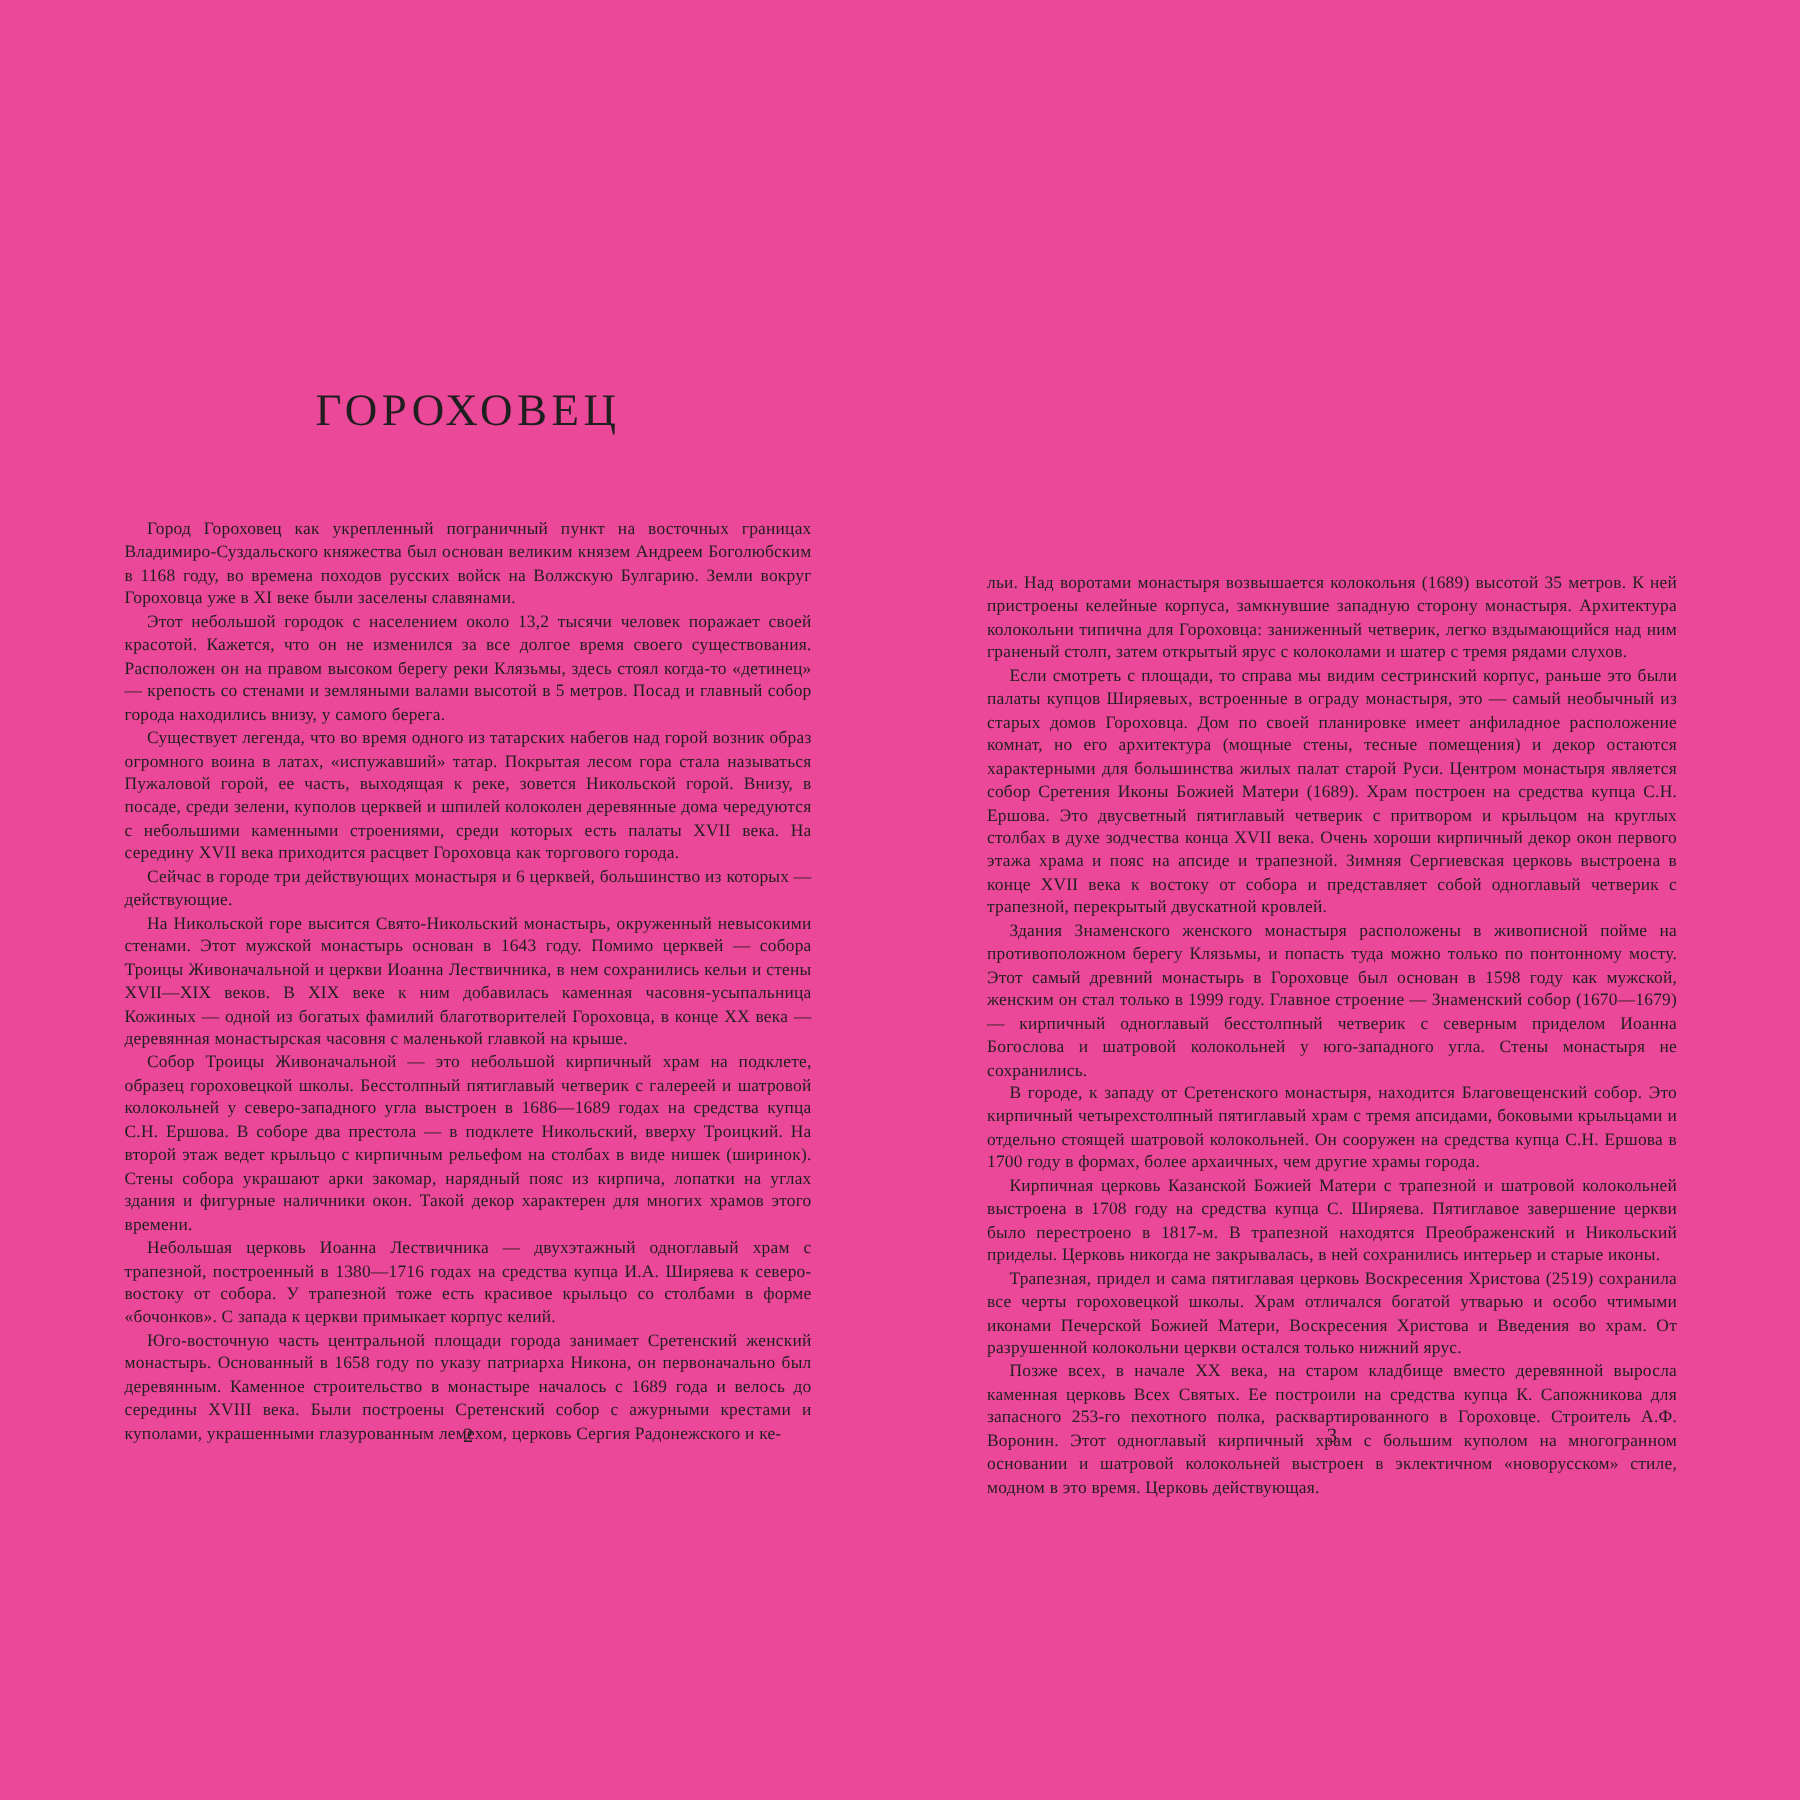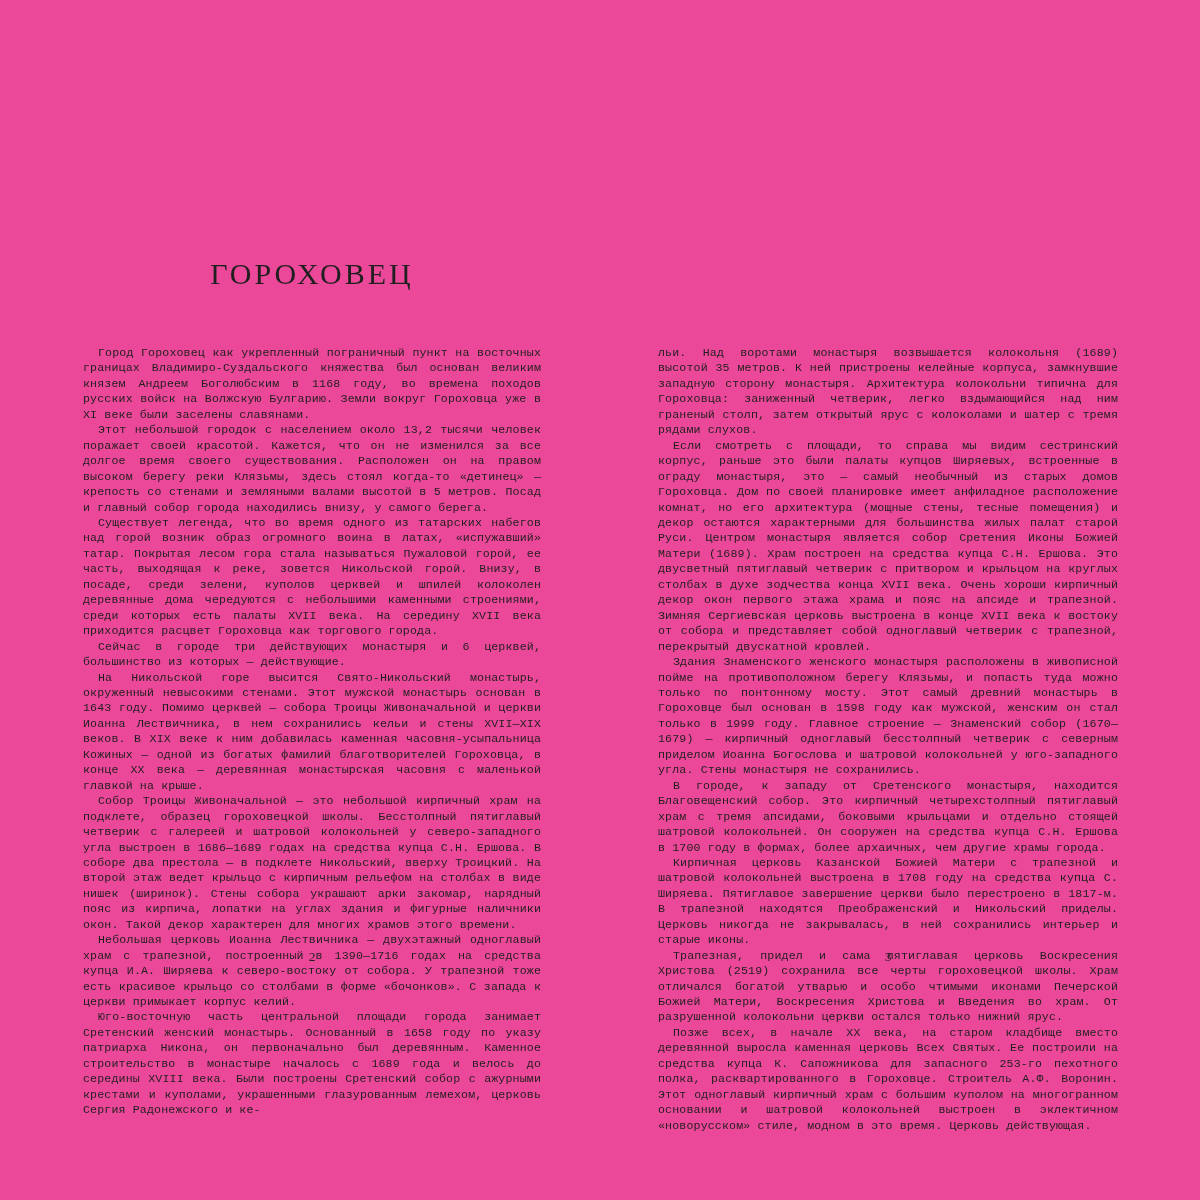--- a/index.html
+++ b/index.html
@@ -43,24 +43,24 @@
     left: 83px;
     width: 458px;
   }
   #right-body {
     left: 658px;
     width: 460px;
   }
   .page-body p {
     margin: 0;
     text-indent: 15px;
-    font-family: Liberation Mono, monospace;
   }
   .page-body p.no-indent {
     text-indent: 0;
+    margin-top: 36px;
   }
   .page-number {
     position: absolute;
     top: 949px;
     text-align: center;
     font-size: 13.5px;
     line-height: 16px;
     color: #1f1f1f;
   }
   #left-pagenum {
@@ -79,21 +79,21 @@
 
   <h1 class="chapter-title">ГОРОХОВЕЦ</h1>
 
   <div id="left-body" class="page-body">
       <p>Город Гороховец как укрепленный пограничный пункт на восточных границах Владимиро-Суздальского княжества был основан великим князем Андреем Боголюбским в 1168 году, во времена походов русских войск на Волжскую Булгарию. Земли вокруг Гороховца уже в XI веке были заселены славянами.</p>
       <p>Этот небольшой городок с населением около 13,2 тысячи человек поражает своей красотой. Кажется, что он не изменился за все долгое время своего существования. Расположен он на правом высоком берегу реки Клязьмы, здесь стоял когда-то «детинец» — крепость со стенами и земляными валами высотой в 5 метров. Посад и главный собор города находились внизу, у самого берега.</p>
       <p>Существует легенда, что во время одного из татарских набегов над горой возник образ огромного воина в латах, «испужавший» татар. Покрытая лесом гора стала называться Пужаловой горой, ее часть, выходящая к реке, зовется Никольской горой. Внизу, в посаде, среди зелени, куполов церквей и шпилей колоколен деревянные дома чередуются с небольшими каменными строениями, среди которых есть палаты XVII века. На середину XVII века приходится расцвет Гороховца как торгового города.</p>
       <p>Сейчас в городе три действующих монастыря и 6 церквей, большинство из которых — действующие.</p>
       <p>На Никольской горе высится Свято-Никольский монастырь, окруженный невысокими стенами. Этот мужской монастырь основан в 1643 году. Помимо церквей — собора Троицы Живоначальной и церкви Иоанна Лествичника, в нем сохранились кельи и стены XVII—XIX веков. В XIX веке к ним добавилась каменная часовня-усыпальница Кожиных — одной из богатых фамилий благотворителей Гороховца, в конце XX века — деревянная монастырская часовня с маленькой главкой на крыше.</p>
       <p>Собор Троицы Живоначальной — это небольшой кирпичный храм на подклете, образец гороховецкой школы. Бесстолпный пятиглавый четверик с галереей и шатровой колокольней у северо-западного угла выстроен в 1686—1689 годах на средства купца С.Н. Ершова. В соборе два престола — в подклете Никольский, вверху Троицкий. На второй этаж ведет крыльцо с кирпичным рельефом на столбах в виде нишек (ширинок). Стены собора украшают арки закомар, нарядный пояс из кирпича, лопатки на углах здания и фигурные наличники окон. Такой декор характерен для многих храмов этого времени.</p>
-      <p>Небольшая церковь Иоанна Лествичника — двухэтажный одноглавый храм с трапезной, построенный в 1390—1716 годах на средства купца И.А. Ширяева к северо-востоку от собора. У трапезной тоже есть красивое крыльцо со столбами в форме «бочонков». С запада к церкви примыкает корпус келий.</p>
+      <p>Небольшая церковь Иоанна Лествичника — двухэтажный одноглавый храм с трапезной, построенный в 1380—1716 годах на средства купца И.А. Ширяева к северо-востоку от собора. У трапезной тоже есть красивое крыльцо со столбами в форме «бочонков». С запада к церкви примыкает корпус келий.</p>
       <p>Юго-восточную часть центральной площади города занимает Сретенский женский монастырь. Основанный в 1658 году по указу патриарха Никона, он первоначально был деревянным. Каменное строительство в монастыре началось с 1689 года и велось до середины XVIII века. Были построены Сретенский собор с ажурными крестами и куполами, украшенными глазурованным лемехом, церковь Сергия Радонежского и ке-</p>
     </div>
 
   <div id="right-body" class="page-body">
       <p class="no-indent">льи. Над воротами монастыря возвышается колокольня (1689) высотой 35 метров. К ней пристроены келейные корпуса, замкнувшие западную сторону монастыря. Архитектура колокольни типична для Гороховца: заниженный четверик, легко вздымающийся над ним граненый столп, затем открытый ярус с колоколами и шатер с тремя рядами слухов.</p>
       <p>Если смотреть с площади, то справа мы видим сестринский корпус, раньше это были палаты купцов Ширяевых, встроенные в ограду монастыря, это — самый необычный из старых домов Гороховца. Дом по своей планировке имеет анфиладное расположение комнат, но его архитектура (мощные стены, тесные помещения) и декор остаются характерными для большинства жилых палат старой Руси. Центром монастыря является собор Сретения Иконы Божией Матери (1689). Храм построен на средства купца С.Н. Ершова. Это двусветный пятиглавый четверик с притвором и крыльцом на круглых столбах в духе зодчества конца XVII века. Очень хороши кирпичный декор окон первого этажа храма и пояс на апсиде и трапезной. Зимняя Сергиевская церковь выстроена в конце XVII века к востоку от собора и представляет собой одноглавый четверик с трапезной, перекрытый двускатной кровлей.</p>
       <p>Здания Знаменского женского монастыря расположены в живописной пойме на противоположном берегу Клязьмы, и попасть туда можно только по понтонному мосту. Этот самый древний монастырь в Гороховце был основан в 1598 году как мужской, женским он стал только в 1999 году. Главное строение — Знаменский собор (1670—1679) — кирпичный одноглавый бесстолпный четверик с северным приделом Иоанна Богослова и шатровой колокольней у юго-западного угла. Стены монастыря не сохранились.</p>
       <p>В городе, к западу от Сретенского монастыря, находится Благовещенский собор. Это кирпичный четырехстолпный пятиглавый храм с тремя апсидами, боковыми крыльцами и отдельно стоящей шатровой колокольней. Он сооружен на средства купца С.Н. Ершова в 1700 году в формах, более архаичных, чем другие храмы города.</p>
       <p>Кирпичная церковь Казанской Божией Матери с трапезной и шатровой колокольней выстроена в 1708 году на средства купца С. Ширяева. Пятиглавое завершение церкви было перестроено в 1817-м. В трапезной находятся Преображенский и Никольский приделы. Церковь никогда не закрывалась, в ней сохранились интерьер и старые иконы.</p>
       <p>Трапезная, придел и сама пятиглавая церковь Воскресения Христова (2519) сохранила все черты гороховецкой школы. Храм отличался богатой утварью и особо чтимыми иконами Печерской Божией Матери, Воскресения Христова и Введения во храм. От разрушенной колокольни церкви остался только нижний ярус.</p>

